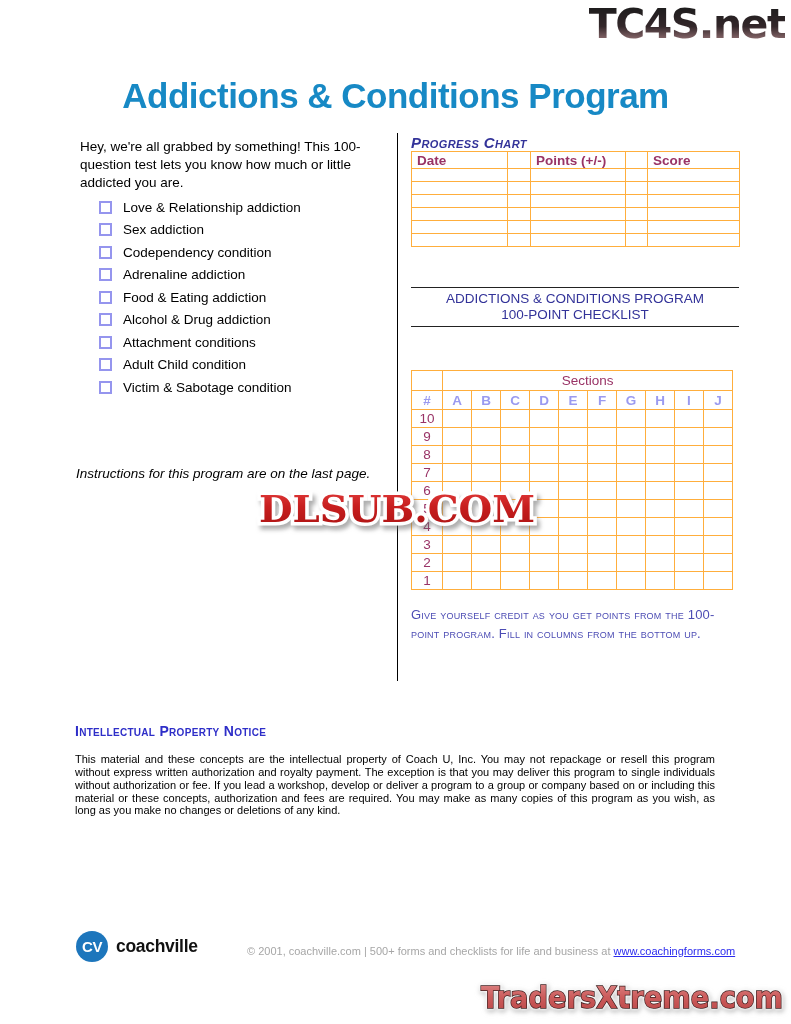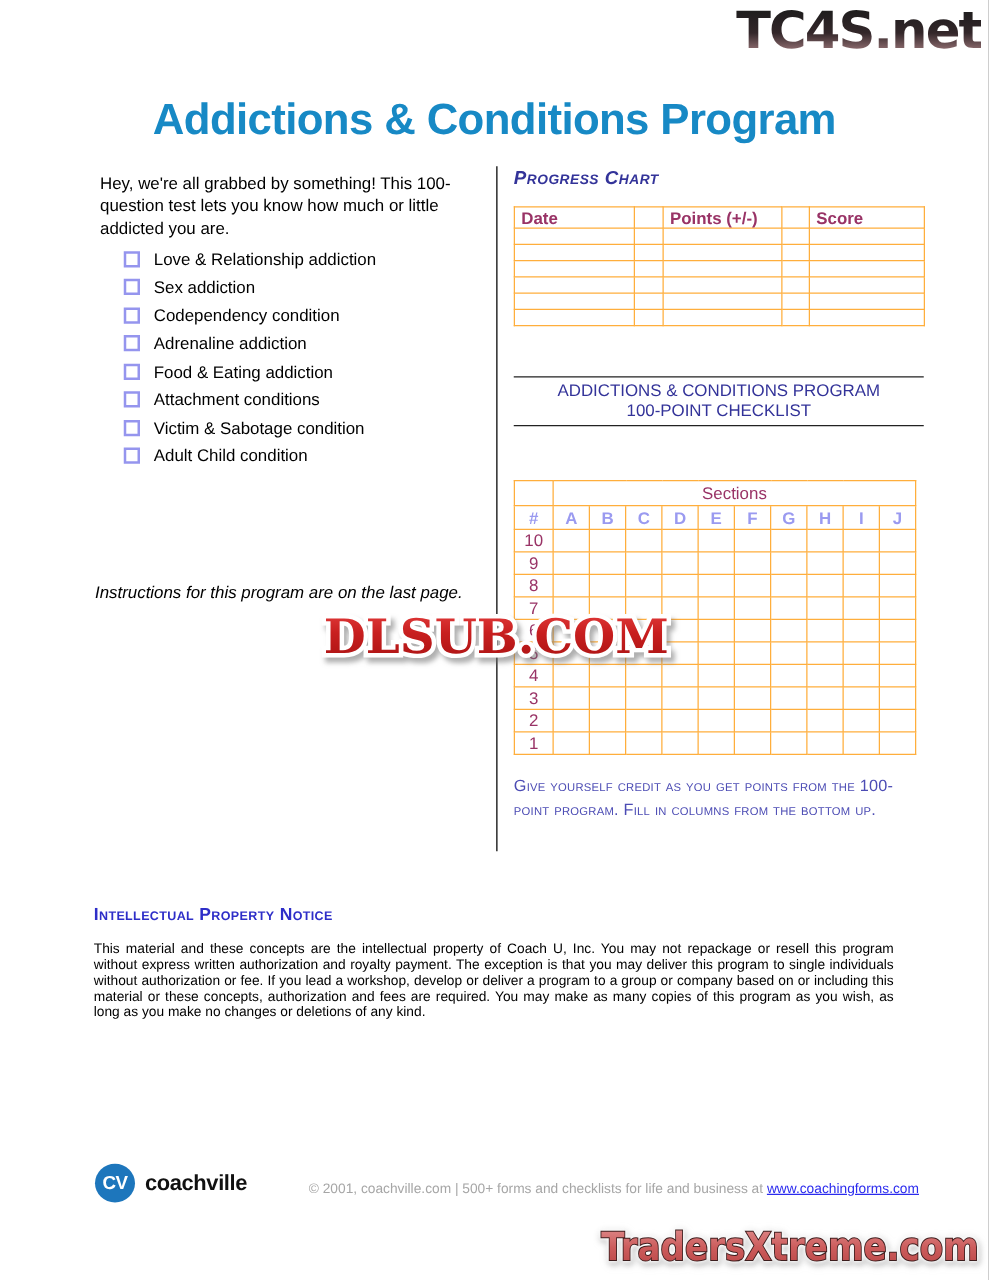--- a/index.html
+++ b/index.html
@@ -32,21 +32,21 @@
   .checkbox { width:9px; height:9px; border:2px solid #9595ee; margin-right:11px; flex:none; }
   .check-label { font-size:13.5px; white-space:nowrap; }
 
   .divider { position:absolute; left:397px; top:133px; width:1px; height:548px; background:#000; }
 
   .right-col { position:absolute; left:411px; top:134px; width:328px; }
   .pc-heading {
     font-size:15px; font-weight:bold; font-style:italic;
     font-variant:small-caps; color:#333399; letter-spacing:0.4px;
   }
-  .progress-table { border-collapse:collapse; table-layout:fixed; width:328px; margin-top:14px; }
+  .progress-table { border-collapse:collapse; table-layout:fixed; width:328px; margin-top:0; }
   .progress-table th, .progress-table td { border:1px solid #ffae3c; padding:0; }
   .progress-table th { height:16px; font-size:13.5px; font-weight:bold; color:#993366; text-align:left; padding-left:5px; }
   .progress-table td { height:12px; }
 
   .banner {
     margin-top:40px; border-top:1px solid #222; border-bottom:1px solid #222;
     padding:3px 0 4px; text-align:center; color:#333399;
     font-size:13.5px; line-height:1.16;
   }
 
@@ -109,29 +109,33 @@
         <div class="check-item">
           <span class="checkbox"></span>
           <span class="check-label">Adrenaline addiction</span>
         </div>
         <div class="check-item">
           <span class="checkbox"></span>
           <span class="check-label">Food &amp; Eating addiction</span>
         </div>
         <div class="check-item">
           <span class="checkbox"></span>
+          <span class="check-label">Alcohol &amp; Drug addiction</span>
+        </div>
+        <div class="check-item">
+          <span class="checkbox"></span>
           <span class="check-label">Attachment conditions</span>
         </div>
         <div class="check-item">
           <span class="checkbox"></span>
+          <span class="check-label">Adult Child condition</span>
+        </div>
+        <div class="check-item">
+          <span class="checkbox"></span>
           <span class="check-label">Victim &amp; Sabotage condition</span>
-        </div>
-        <div class="check-item">
-          <span class="checkbox"></span>
-          <span class="check-label">Adult Child condition</span>
         </div>
       </div>
   </div>
 
   <div class="divider"></div>
 
   <div class="right-col">
     <div class="pc-heading">Progress Chart</div>
 
     <table class="progress-table">

